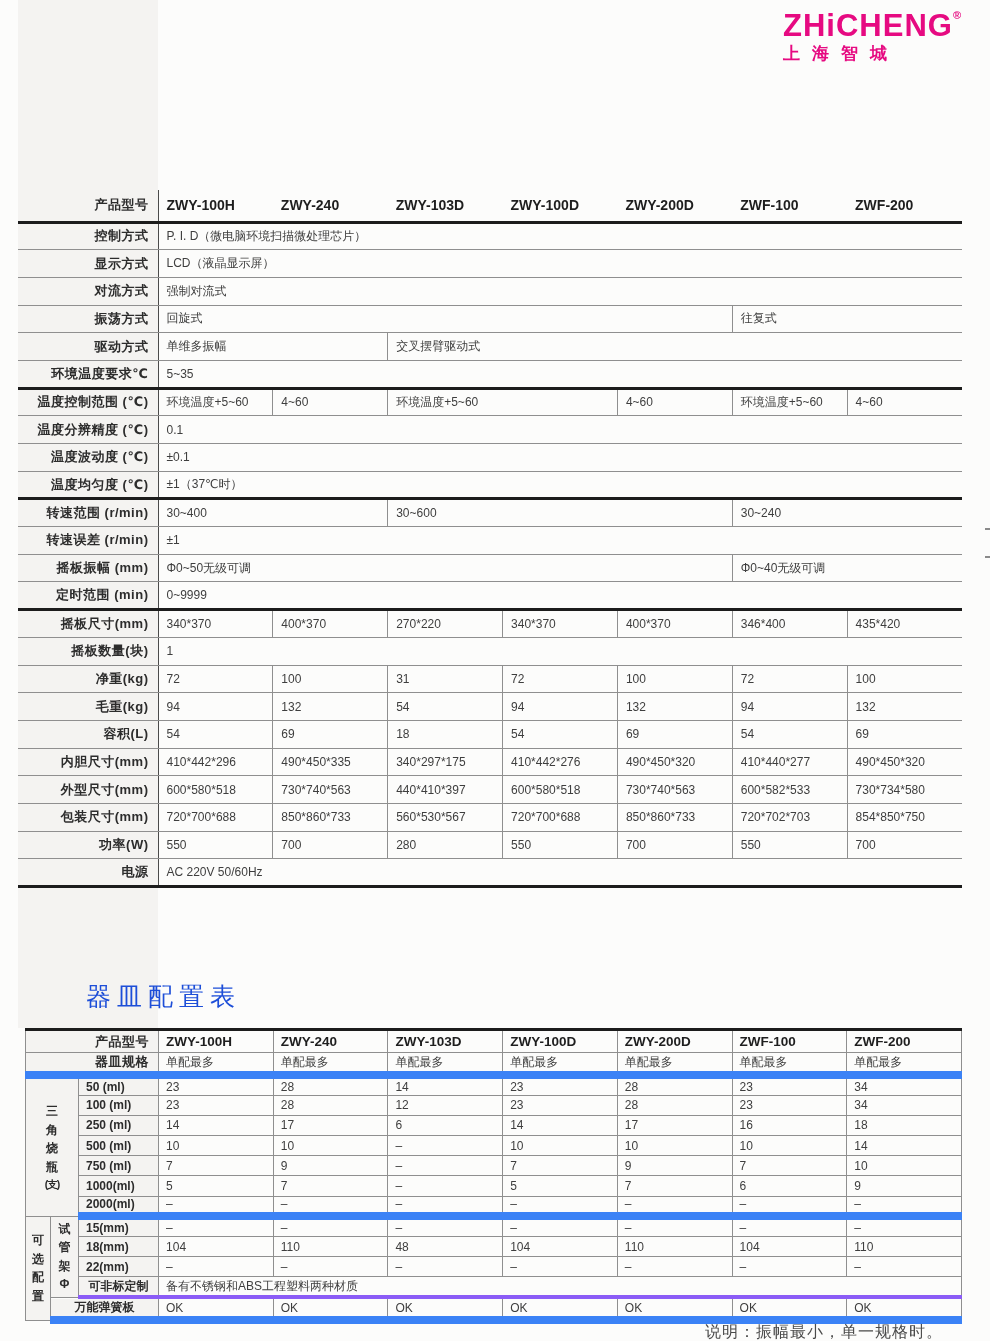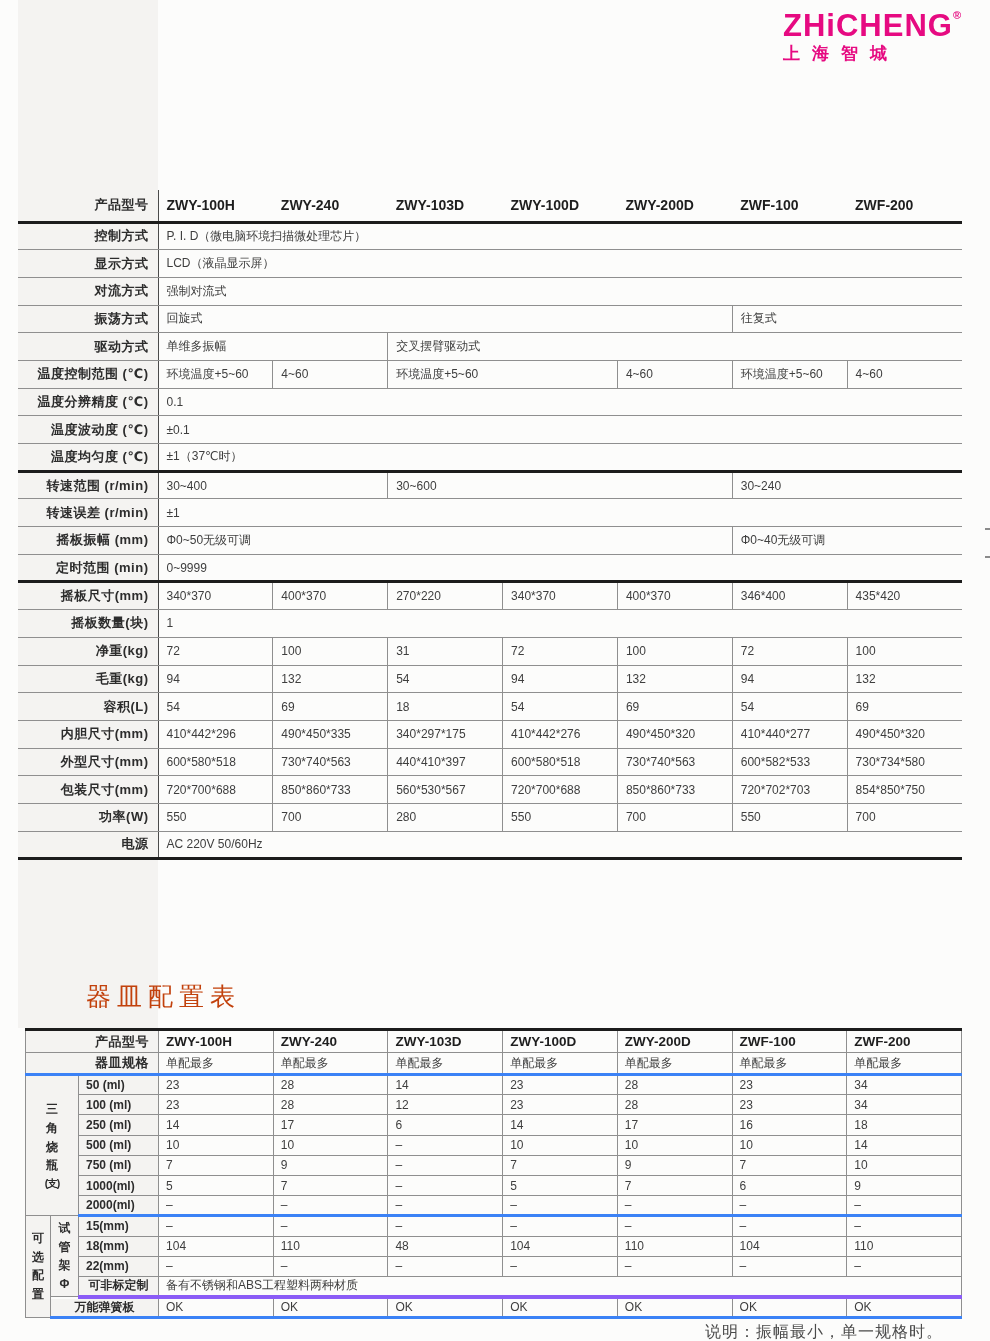--- a/index.html
+++ b/index.html
@@ -33,21 +33,21 @@
   .spec td.lbl{
     background:#f4f3f1;text-align:right;font-weight:bold;font-size:13px;
     color:#2c2c2c;border-right:1px solid #4a4a4a;padding-right:9px;letter-spacing:.5px;
   }
   .spec td.model{font-weight:bold;font-size:14px;color:#1e1e1e}
   .spec tbody td.data{border-left:1px solid #8f8f8f}
   .spec tr.heavy td{border-bottom:3px solid #1c1c1c}
   
   .vessel-title{
     position:absolute;left:86px;top:980px;
-    font-size:25px;font-weight:normal;color:#c2410c;letter-spacing:6px;
+    font-size:25px;font-weight:normal;color:#1d4ed8;letter-spacing:6px;
   }
   .vessel{left:25px;top:1028px;width:937px}
   .vessel td{
     height:20.2px;font-size:12px;color:#3e3e3e;padding:0 7px;
     border:1px solid #8f8f8f;
   }
   .vessel tr.vh td{height:23px;border-top:3px solid #1c1c1c}
   .vessel tr.vs td{height:22px}
   .vessel td.lbl{
     background:#f4f3f1;text-align:right;font-weight:bold;font-size:13px;
@@ -55,21 +55,21 @@
   }
   .vessel td.model{font-weight:bold;font-size:13.5px;color:#1e1e1e}
   .vessel td.sublbl{background:#f4f3f1;font-weight:bold;text-align:left;color:#2c2c2c;padding-right:9px}
   .vessel td.sublbl.center{text-align:center;padding:0 2px}
   .vessel td.vgroup{
     background:#f4f3f1;text-align:center;vertical-align:middle;padding:0;
     font-weight:bold;color:#2c2c2c;
   }
   .vchar{line-height:1.55;font-size:12px}
   .vchar.small{font-size:10.5px;letter-spacing:-1px}
-  .vessel tr.heavy td{border-bottom:3px solid #3b82f6}
+  .vessel tr.heavy td{border-bottom:8px solid #3b82f6}
   .vessel tr.mid td{border-bottom:4px solid #8b5cf6}
   
   .note{
     position:absolute;top:1322px;right:47px;
     font-size:16px;color:#4a4a4a;letter-spacing:1px;
   }
   .print-mark{position:absolute;right:0;width:5px;height:2px;background:#8a8a8a}
 </style>
 </head>
 <body>
@@ -113,20 +113,24 @@
       </tr>
       <tr>
         <td class="lbl">振荡方式</td>
         <td class="data" colspan="5">回旋式</td>
         <td class="data" colspan="2">往复式</td>
       </tr>
       <tr>
         <td class="lbl">驱动方式</td>
         <td class="data" colspan="2">单维多振幅</td>
         <td class="data" colspan="5">交叉摆臂驱动式</td>
+      </tr>
+      <tr class="heavy">
+        <td class="lbl">环境温度要求℃</td>
+        <td class="data" colspan="7">5~35</td>
       </tr>
       <tr>
         <td class="lbl">温度控制范围 (℃)</td>
         <td class="data">环境温度+5~60</td>
         <td class="data">4~60</td>
         <td class="data" colspan="2">环境温度+5~60</td>
         <td class="data">4~60</td>
         <td class="data">环境温度+5~60</td>
         <td class="data">4~60</td>
       </tr>

